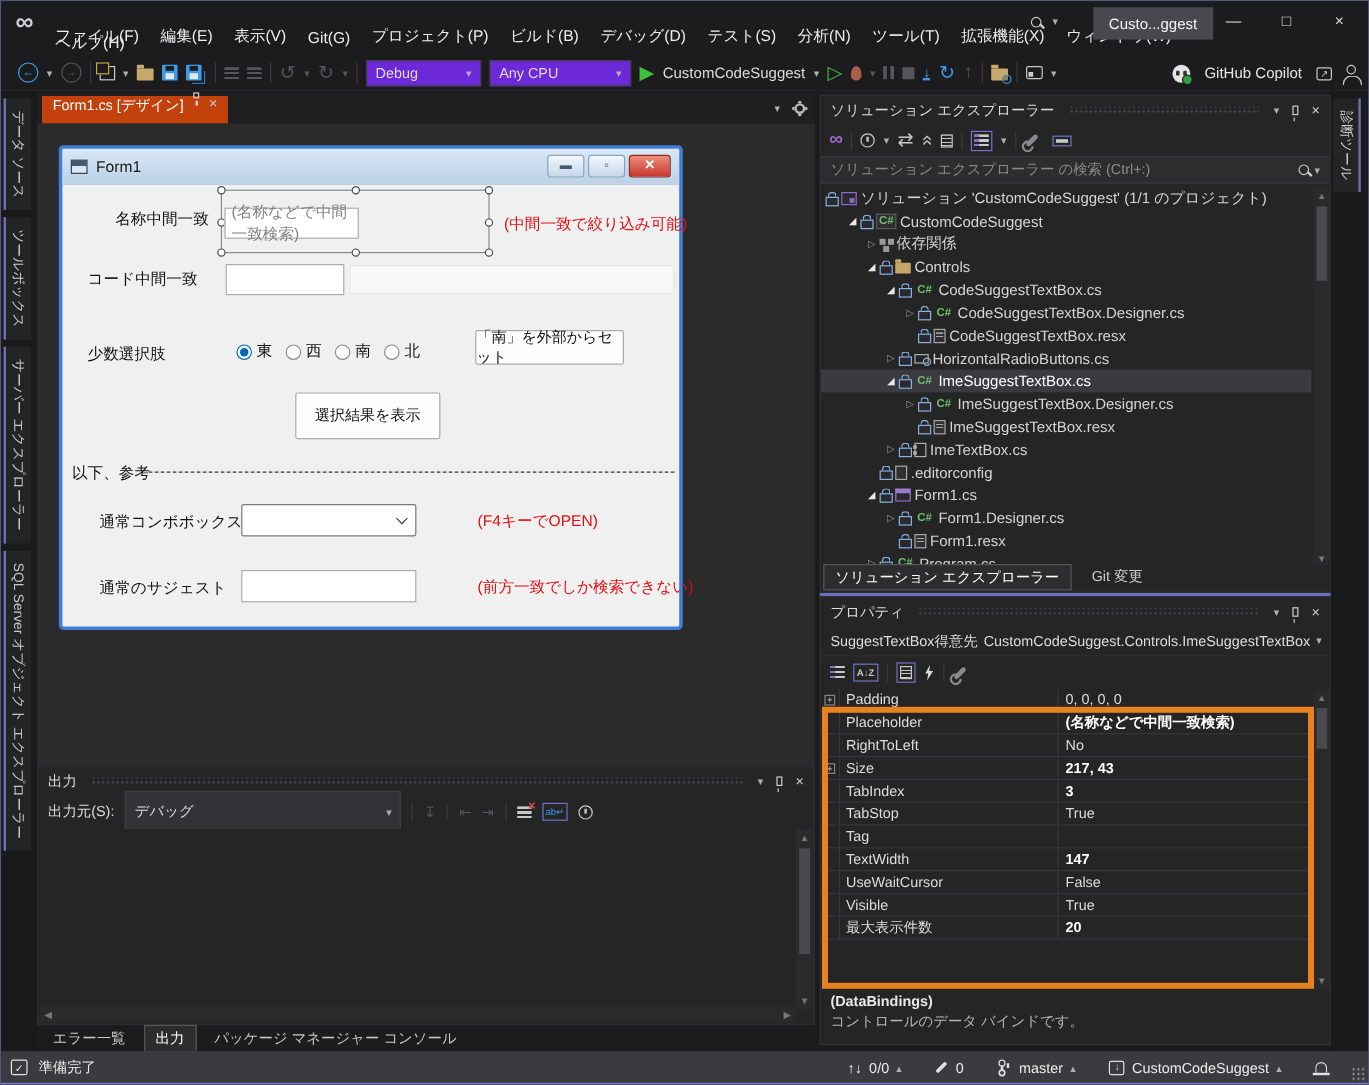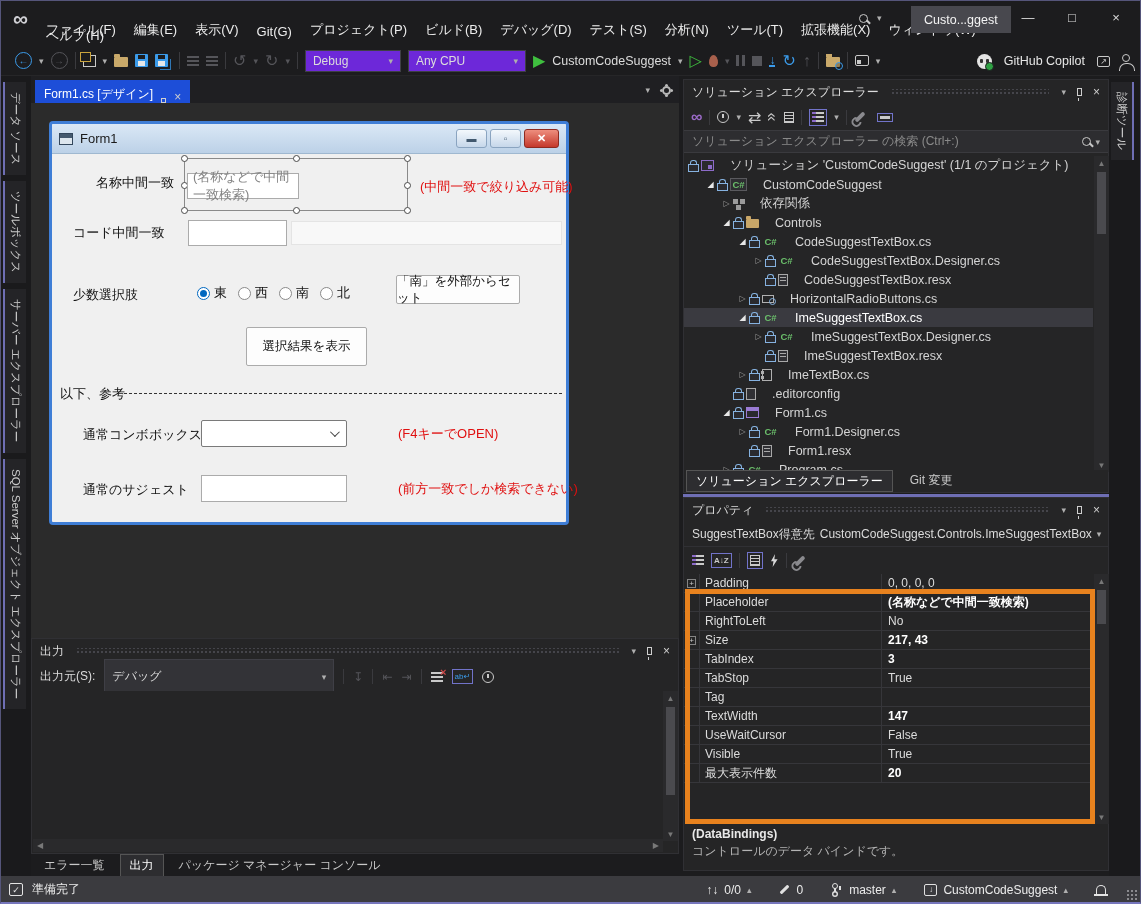--- a/index.html
+++ b/index.html
@@ -57,21 +57,21 @@
 .i-share{width:13px;height:11px;border:1.5px solid #C9C9C9;border-radius:2px;color:#C9C9C9;font-size:8px;display:flex;align-items:center;justify-content:center}
 .i-person{width:8px;height:8px;border:1.5px solid #C9C9C9;border-radius:50%;position:relative;margin-top:-6px}
 .i-person::after{content:'';position:absolute;top:8px;left:-4px;width:14px;height:7px;border:1.5px solid #C9C9C9;border-bottom:none;border-radius:7px 7px 0 0}
 
 .lstrip{position:absolute;left:0;top:75px;width:30px;height:800px;background:#1A1A1C}
 .rstrip{position:absolute;left:1108px;top:75px;width:32px;height:800px;background:#1A1A1C}
 .vtab{writing-mode:vertical-rl;text-orientation:sideways;display:block;color:#C9C9C9;font-size:11.5px;background:#242427;border-left:2px solid #6E6EB4;padding:10px 3px;margin:6px 2px;white-space:nowrap}
 .rstrip .vtab{border-left:none;border-right:2px solid #6E6EB4}
 
 .editor{position:absolute;left:30px;top:75px;width:648px;height:562px;background:#1F1F22}
-.doc-tab{position:absolute;left:4px;top:4px;height:23px;background:#1d4ed8;color:#FFF;display:flex;align-items:flex-end;padding:0 9px;font-size:12px;gap:8px}
+.doc-tab{position:absolute;left:4px;top:4px;height:23px;background:#c2410c;color:#FFF;display:flex;align-items:flex-start;padding:0 9px;font-size:12px;gap:8px}
 .i-pin{width:5px;height:5px;border:1.5px solid #CFCFCF;position:relative;margin-top:-3px}
 .i-pin::after{content:'';position:absolute;left:1px;top:6px;width:1.5px;height:4px;background:#CFCFCF}
 .xicon{color:#CFCFCF;font-size:12px;line-height:1}
 .doc-right{position:absolute;right:8px;top:9px;display:flex;gap:12px;align-items:center;color:#B9B9B9}
 .i-gear{width:9px;height:9px;border:2px solid #B9B9B9;border-radius:50%;box-shadow:0 -5px 0 -3px #B9B9B9,0 5px 0 -3px #B9B9B9,-5px 0 0 -3px #B9B9B9,5px 0 0 -3px #B9B9B9}
 .canvas{position:absolute;left:0;top:27px;width:648px;height:535px;background:#2B2B2B}
 
 .form-win{position:absolute;left:18px;top:18px;width:520px;height:404px;background:#F0F0F0;border:3px solid #3F7ED6;border-radius:4px}
 .form-title{height:30px;background:linear-gradient(#DAE8F6,#BCD1E7);display:flex;align-items:center;padding:0 7px;border-bottom:1px solid #9FB8D0;border-radius:2px 2px 0 0}
 .form-ico{width:14px;height:12px;background:linear-gradient(#44596E 0 4px,#DDE6EE 4px 100%);border:1px solid #33475C}
@@ -142,21 +142,21 @@
 .ic-resx,.ic-file{width:10px;height:12px;border:1px solid #A8A8A8;background:#303034;position:relative}
 .ic-resx::after{content:'';position:absolute;left:1px;top:2px;width:6px;height:6px;background:repeating-linear-gradient(to bottom,#A8A8A8 0 1px,transparent 1px 3px)}
 .ic-solution{width:13px;height:11px;border:1px solid #8C6BC8;background:#2A2A2E;position:relative}
 .ic-solution::after{content:'';position:absolute;right:1px;bottom:1px;width:4px;height:4px;background:#8C6BC8}
 .ic-form{width:13px;height:11px;border:1px solid #9A7BD4;border-top:4px solid #9A7BD4;background:#2A2A2E}
 .ic-dependencies{width:5px;height:5px;background:#9A9A9A;box-shadow:7px 0 0 #9A9A9A,3px 6px 0 #9A9A9A;margin-bottom:5px;margin-right:6px}
 .ic-usercontrol{width:12px;height:8px;border:1px solid #B0B0B0;position:relative}
 .ic-usercontrol::after{content:'';position:absolute;right:-3px;bottom:-3px;width:5px;height:5px;border:1.3px solid #86B2E0;border-radius:50%}
 .ic-component{width:10px;height:12px;border:1px solid #B0B0B0;position:relative}
 .ic-component::after{content:'';position:absolute;left:-2px;bottom:1px;width:3px;height:3px;background:#B0B0B0;box-shadow:0 -5px 0 #B0B0B0}
-.tree-label{margin-left:16px}
+.tree-label{margin-left:3px}
 .sol-vscroll{left:410px;top:76px;height:316px}
 .sol-tabs{position:absolute;left:0;bottom:0;width:100%;height:22px;display:flex;gap:8px;padding-left:2px;background:#252526}
 
 .accent-line{position:absolute;left:682px;top:493px;width:426px;height:3px;background:#6E6EB4}
 .props{position:absolute;left:682px;top:496px;width:426px;height:374px;background:#252526;border:1px solid #303034}
 .props-object{height:25px;display:flex;align-items:center;padding:0 8px;font-size:12px;color:#DCDCDC;gap:5px;border-bottom:1px solid #303034}
 .props-object .bold{font-weight:normal}
 .props-object .chev{margin-left:auto}
 .props-toolbar{height:27px;display:flex;align-items:center;gap:7px;padding:0 8px;color:#C9C9C9}
 .i-cat{width:12px;height:11px;background:repeating-linear-gradient(to bottom,#C9C9C9 0 2px,transparent 2px 4px);position:relative}

